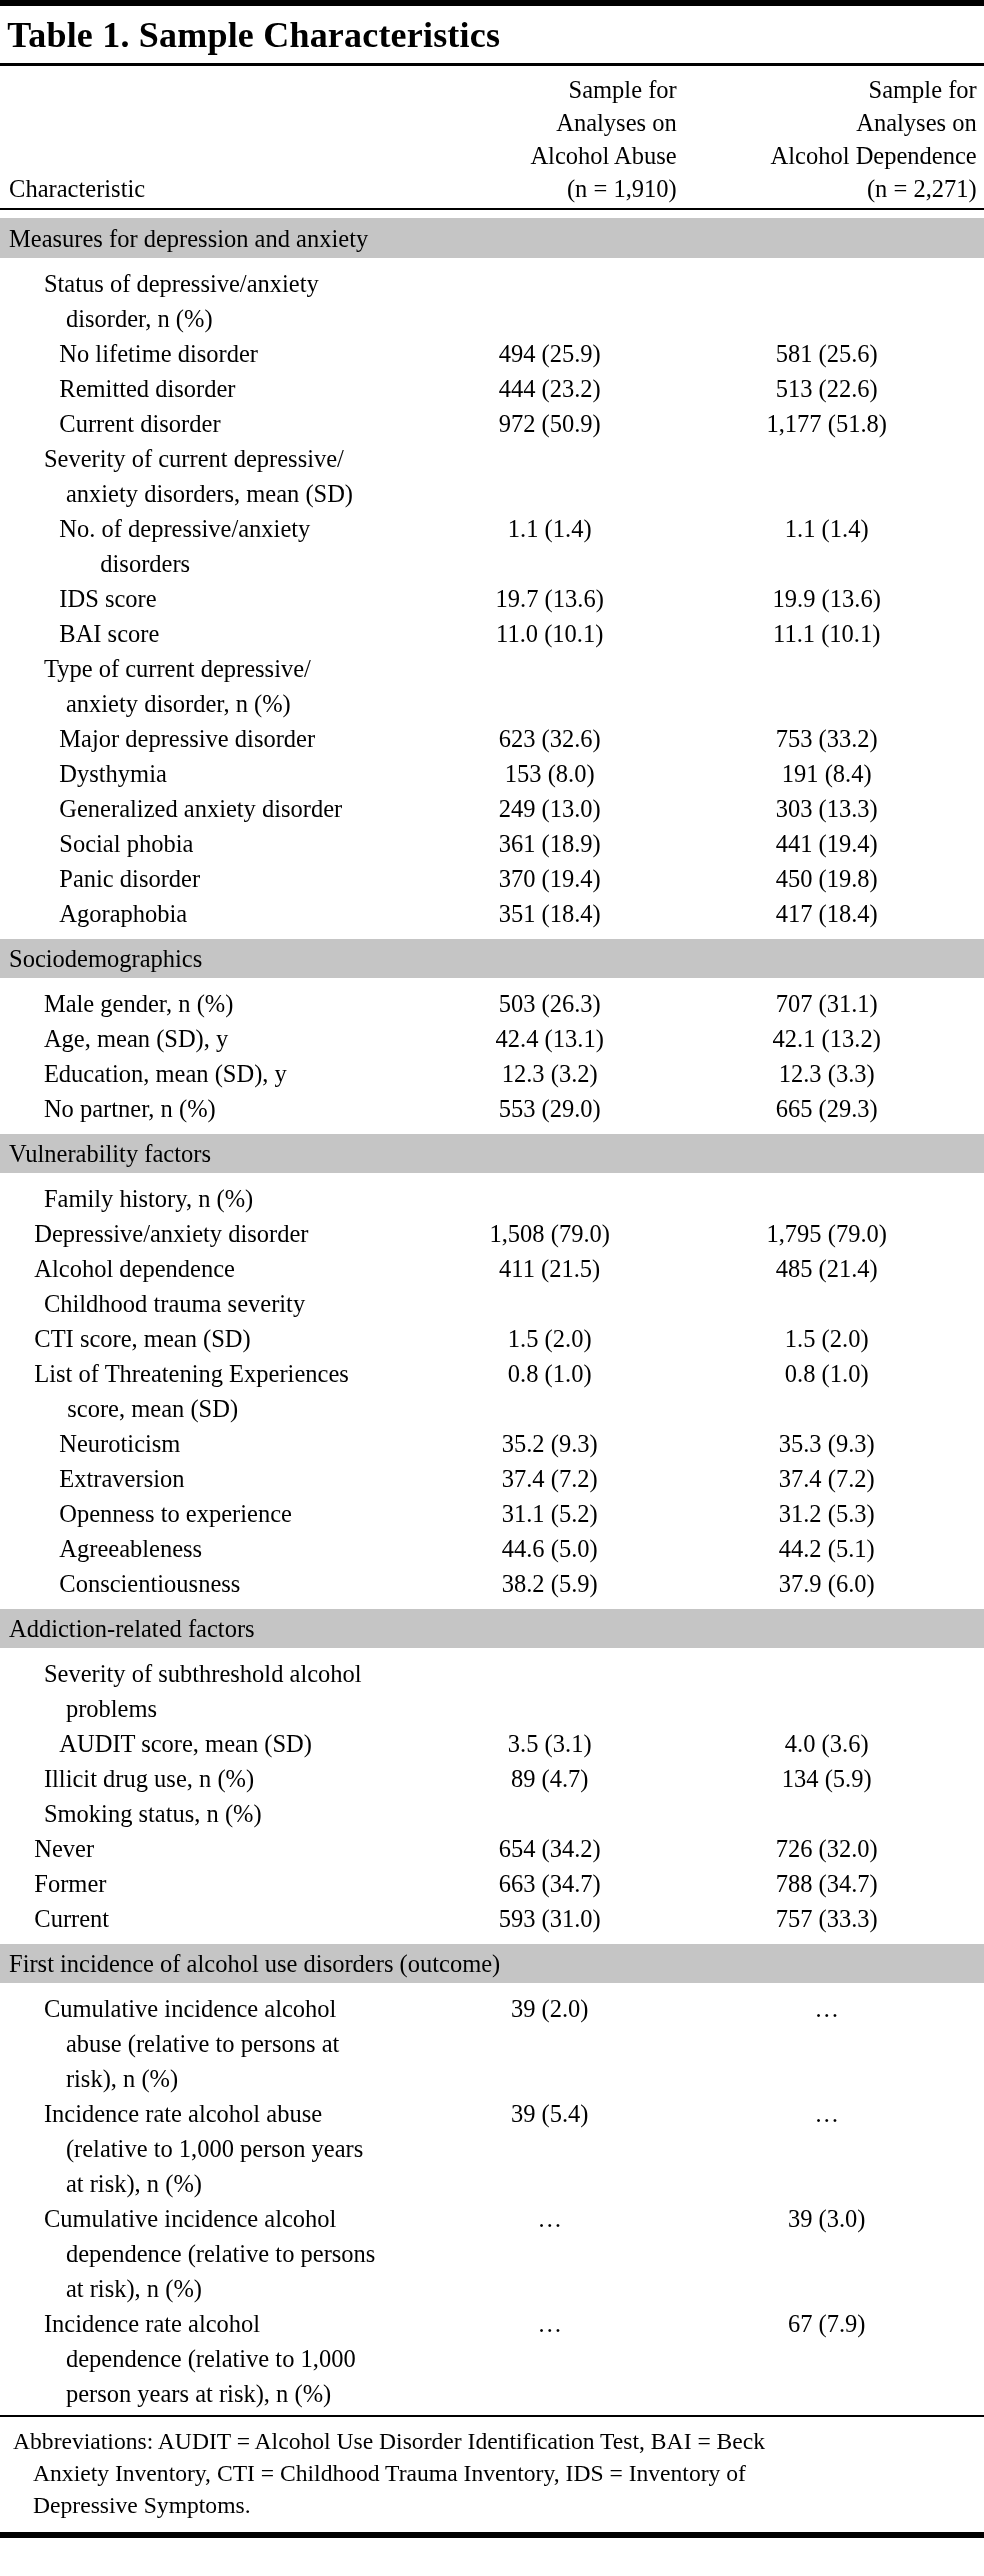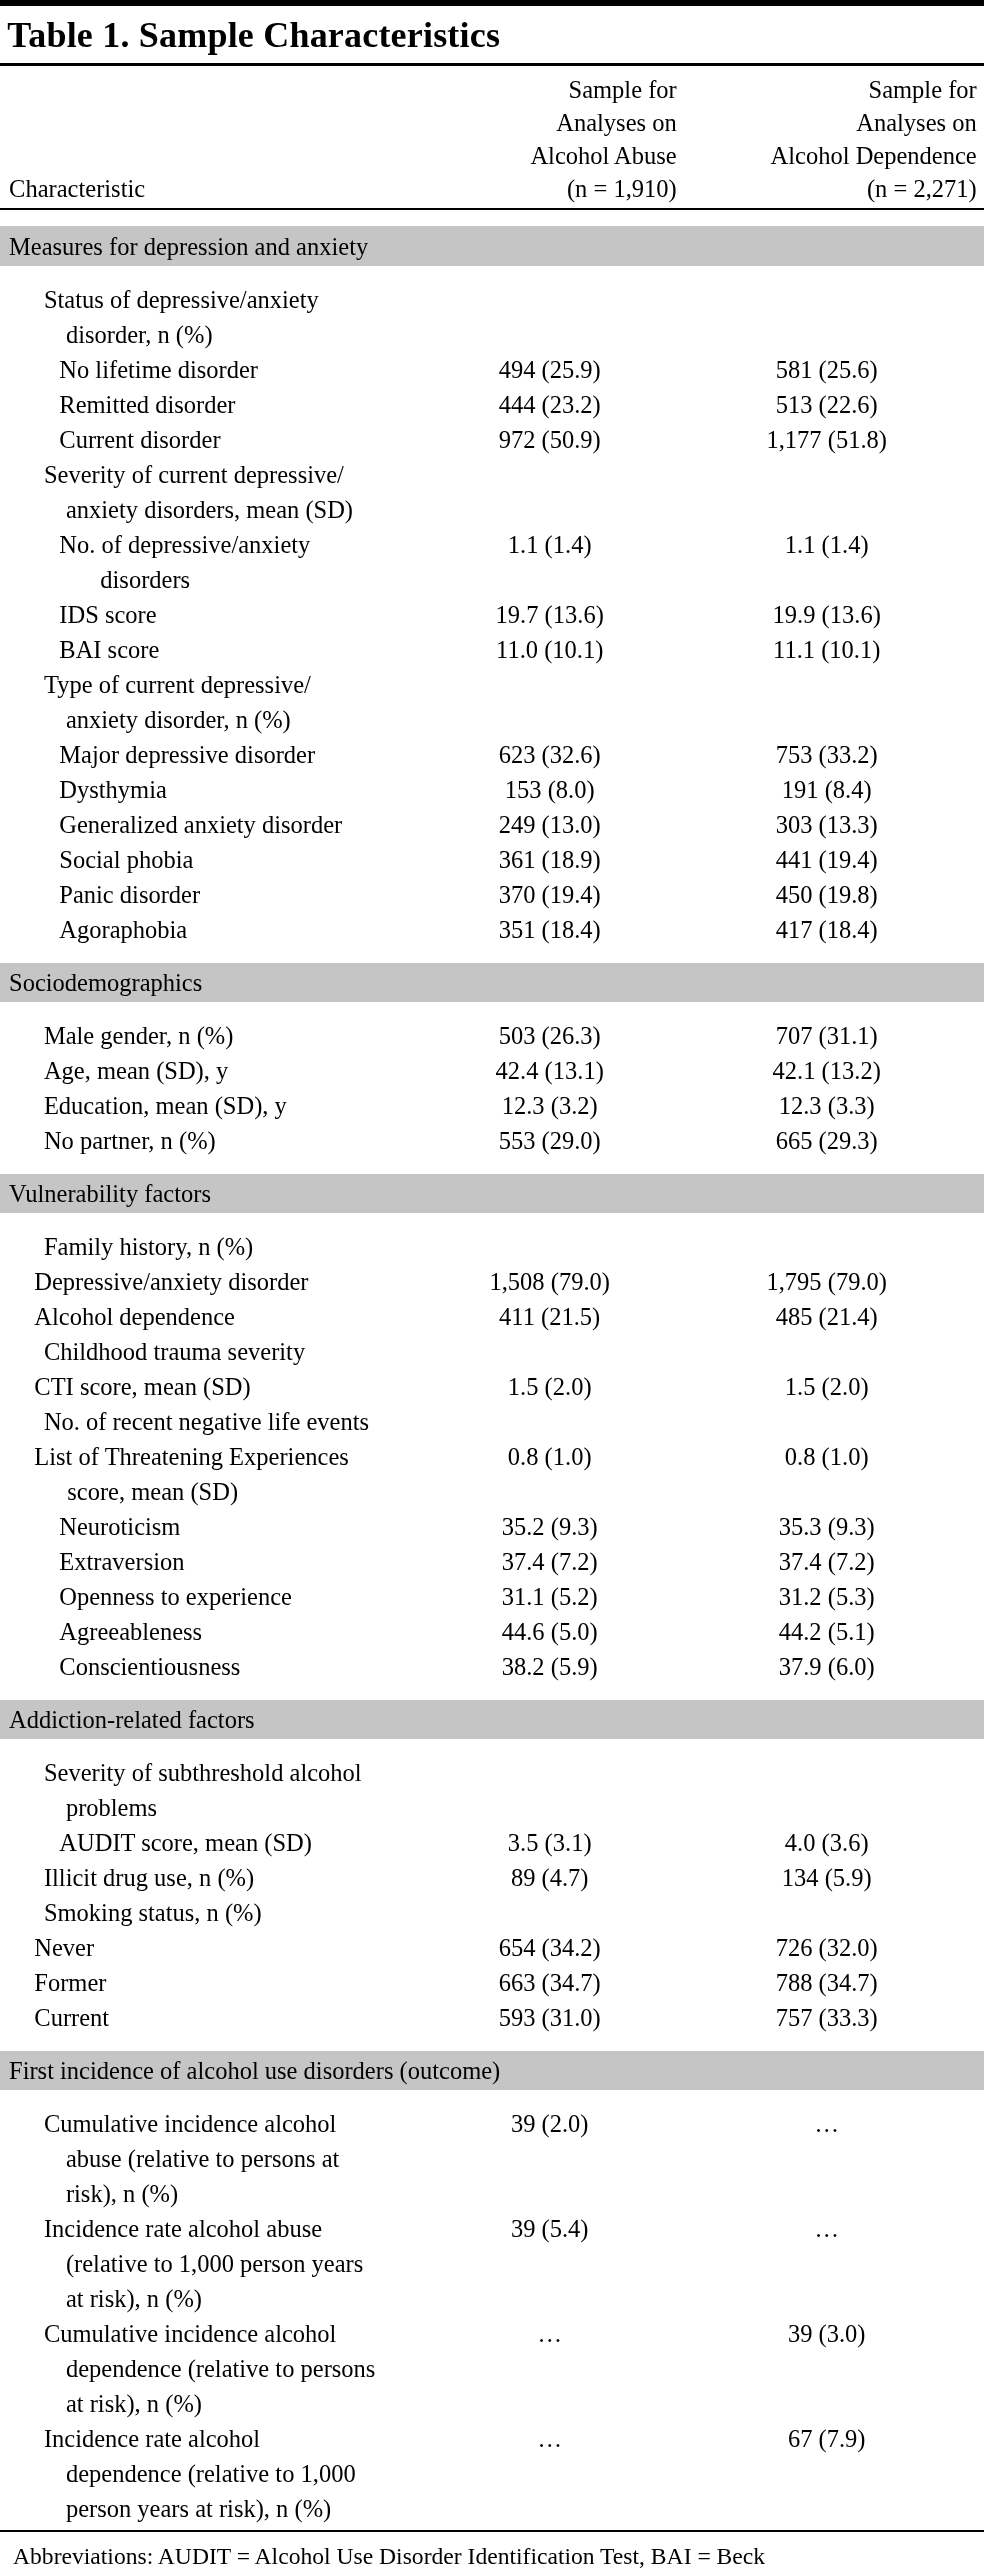--- a/index.html
+++ b/index.html
@@ -31,21 +31,21 @@
     font-size:24.5px;
     line-height:33px;
   }
   .col-header .head-label { align-self:end; padding-left:1.8px; }
   .col-header .head-val { text-align:right; white-space:pre-line; }
   .section-header {
     background:#c5c5c5;
     font-size:24.5px;
     line-height:31px;
     padding:4.5px 7.3px 3.6px 9px;
-    margin:16px 0;
+    margin:8px 0;
   }
   .row {
     display:grid;
     grid-template-columns:1fr 254px 300px;
     font-size:24.5px;
     line-height:35px;
     padding:0 7.3px;
   }
   .row .label { white-space:pre-line; }
   .row .val { text-align:center; align-self:start; }
@@ -202,25 +202,20 @@
         <div class="label ind0">Childhood trauma severity</div>
         <div class="val"></div>
         <div class="val"></div>
       </div>
       <div class="row">
         <div class="label ind1">CTI score, mean (SD)</div>
         <div class="val">1.5 (2.0)</div>
         <div class="val">1.5 (2.0)</div>
       </div>
       <div class="row">
-        <div class="label ind0">No. of recent negative life events</div>
-        <div class="val"></div>
-        <div class="val"></div>
-      </div>
-      <div class="row">
         <div class="label ind1">List of Threatening Experiences
 score, mean (SD)</div>
         <div class="val">0.8 (1.0)</div>
         <div class="val">0.8 (1.0)</div>
       </div>
       <div class="row">
         <div class="label ind2">Neuroticism</div>
         <div class="val">35.2 (9.3)</div>
         <div class="val">35.3 (9.3)</div>
       </div>

